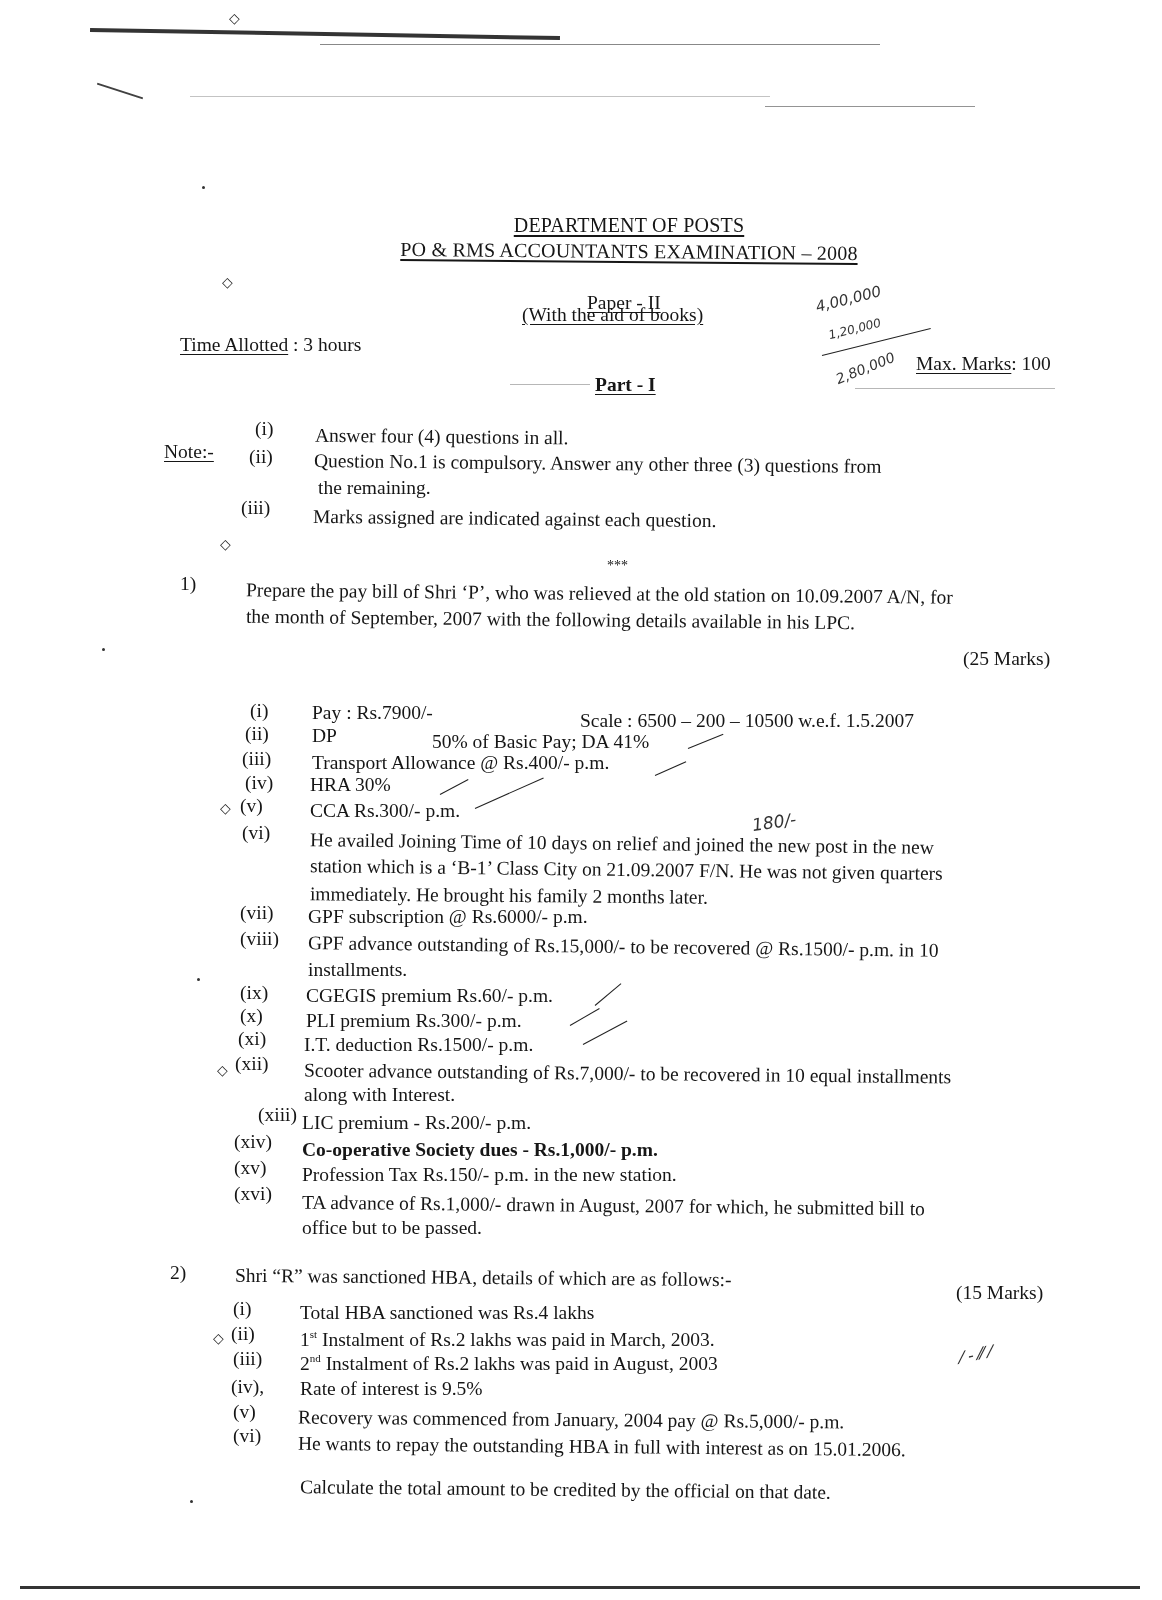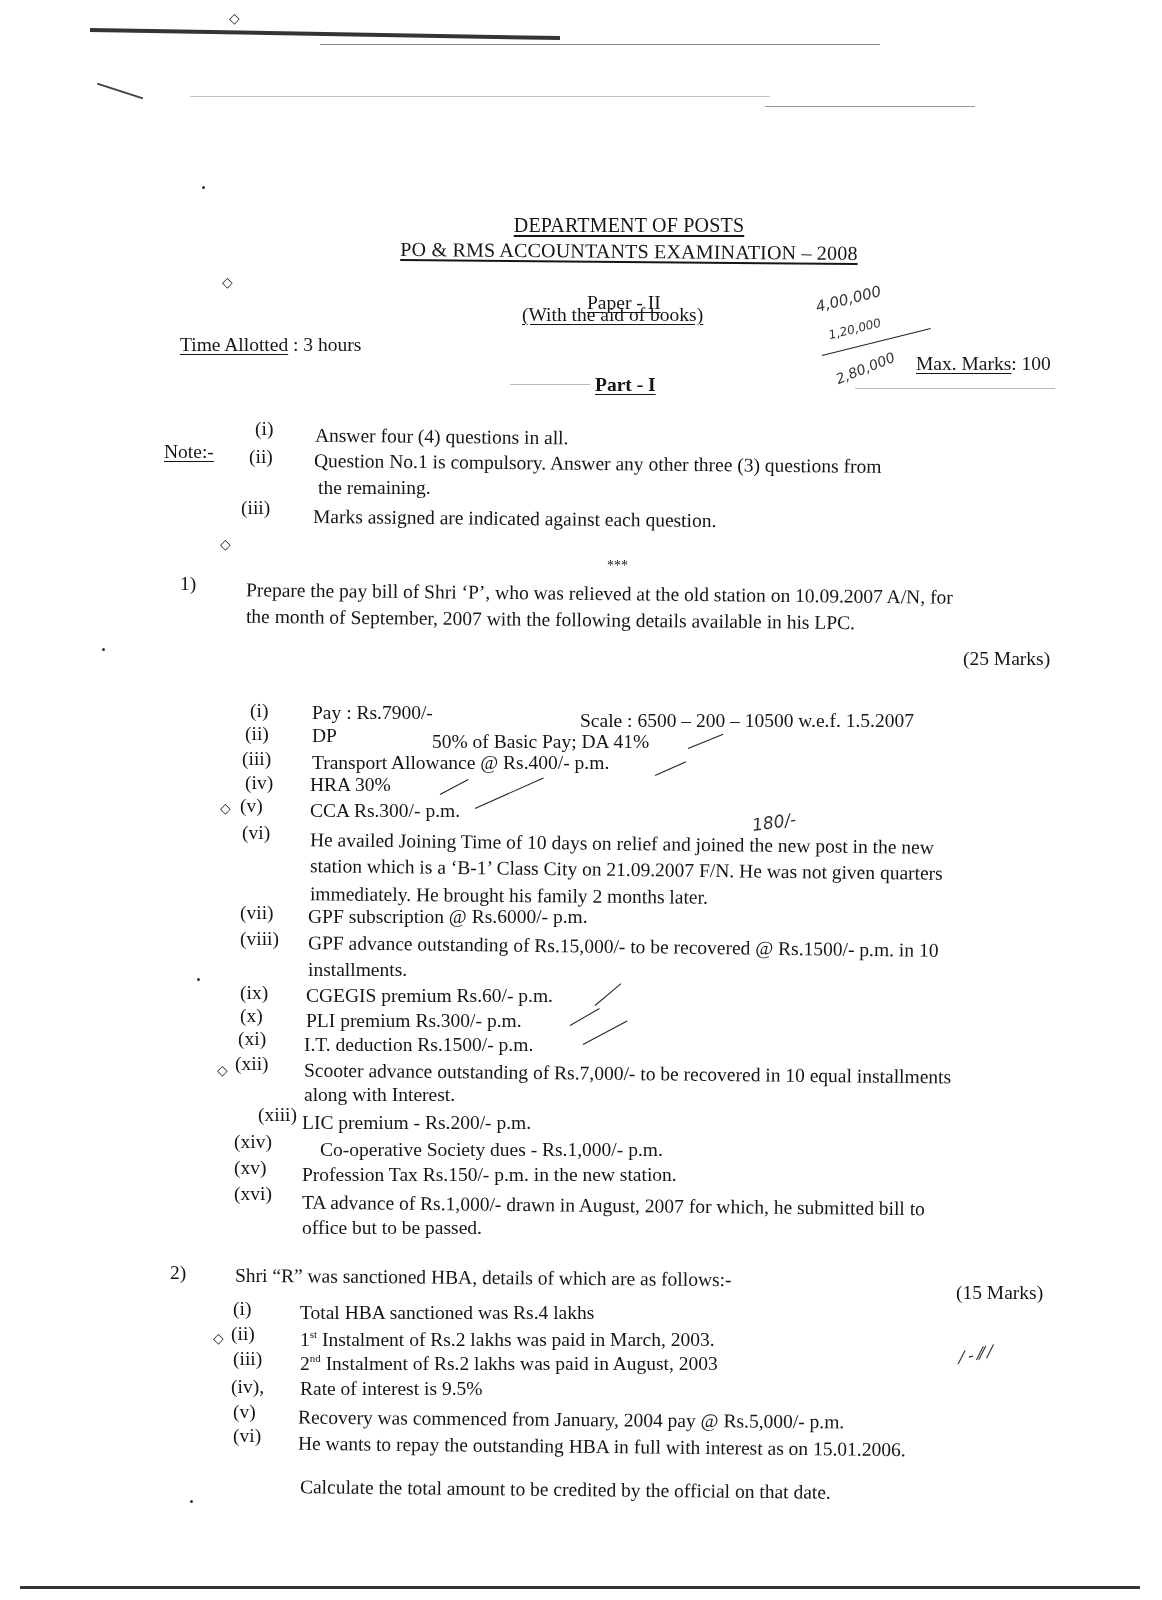--- a/index.html
+++ b/index.html
@@ -128,21 +128,21 @@
 
 <div class="diamond" style="left:217px; top:1062px;">◇</div>
 <div class="num" style="left:235px; top:1053px;">(xii)</div>
 <div class="txt" style="left:304px; top:1062px; transform:rotate(0.6deg);">Scooter advance outstanding of Rs.7,000/- to be recovered in 10 equal installments</div>
 <div class="txt" style="left:304px; top:1083px;">along with Interest.</div>
 
 <div class="num" style="left:234px; top:1104px;margin-left:24px;">(xiii)</div>
 <div class="row" style="left:302px; top:1112px;">LIC premium  - Rs.200/- p.m.</div>
 
 <div class="num" style="left:234px; top:1131px;">(xiv)</div>
-<div class="row" style="left:320px; top:1139px;">Co-operative Society dues     -  Rs.1,000/- p.m.</div>
+<div class="row" style="left:302px; top:1139px;font-weight:bold;">Co-operative Society dues     -  Rs.1,000/- p.m.</div>
 
 <div class="num" style="left:234px; top:1157px;">(xv)</div>
 <div class="row" style="left:302px; top:1164px;">Profession Tax Rs.150/- p.m. in the new station.</div>
 
 <div class="num" style="left:234px; top:1183px;">(xvi)</div>
 <div class="txt" style="left:302px; top:1194px; transform:rotate(0.6deg);">TA advance of Rs.1,000/- drawn in August, 2007 for which, he submitted bill to</div>
 <div class="txt" style="left:302px; top:1216px;">office but to be passed.</div>
 
 <div class="num" style="left:170px; top:1262px;">2)</div>
 <div class="txt" style="left:235px; top:1266px; transform:rotate(0.5deg);">Shri “R” was sanctioned HBA, details of which are as follows:-</div>

